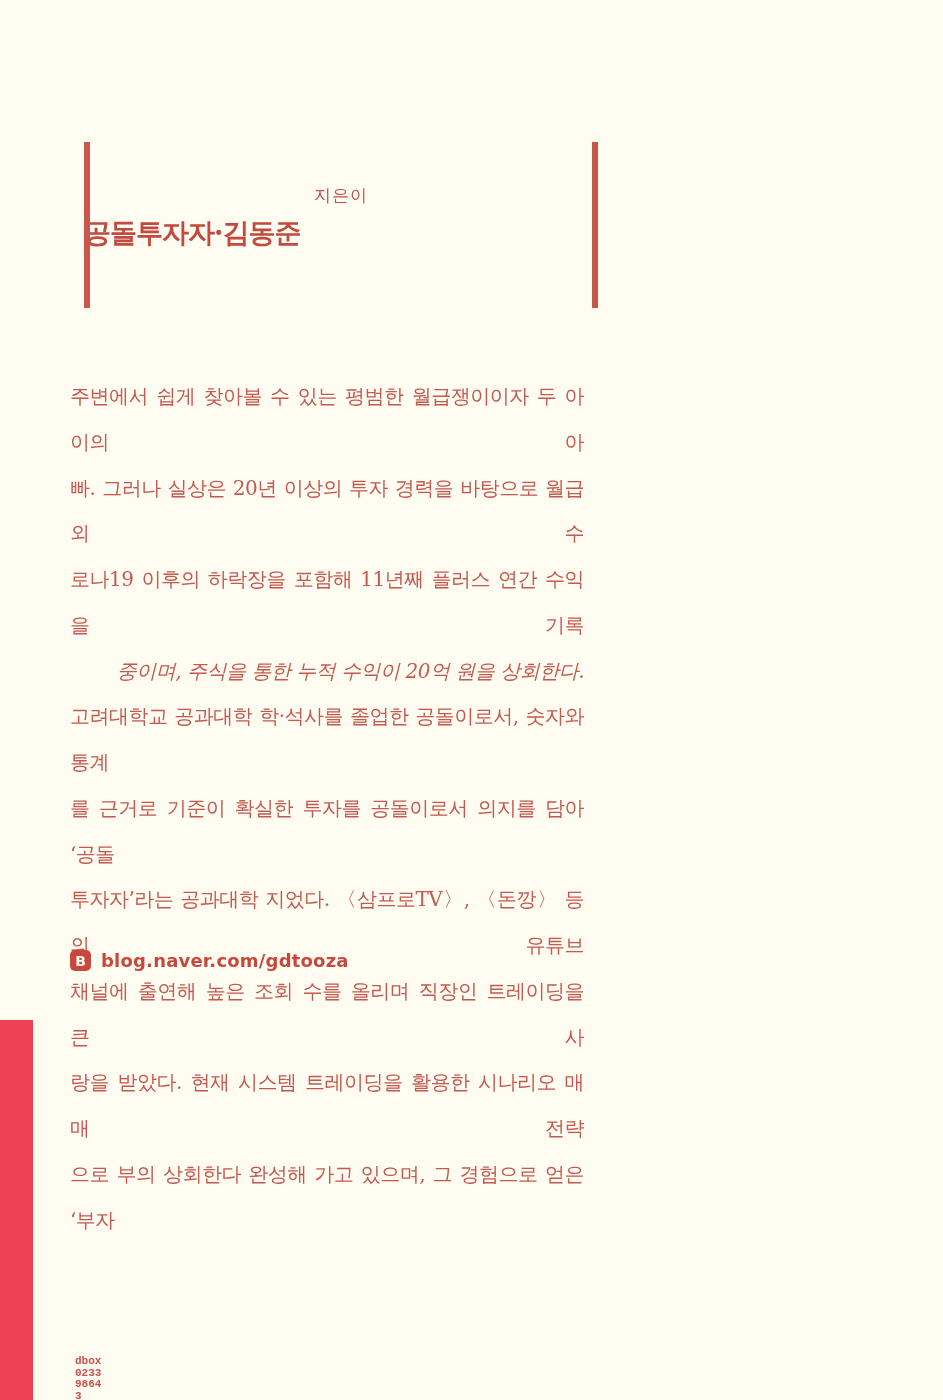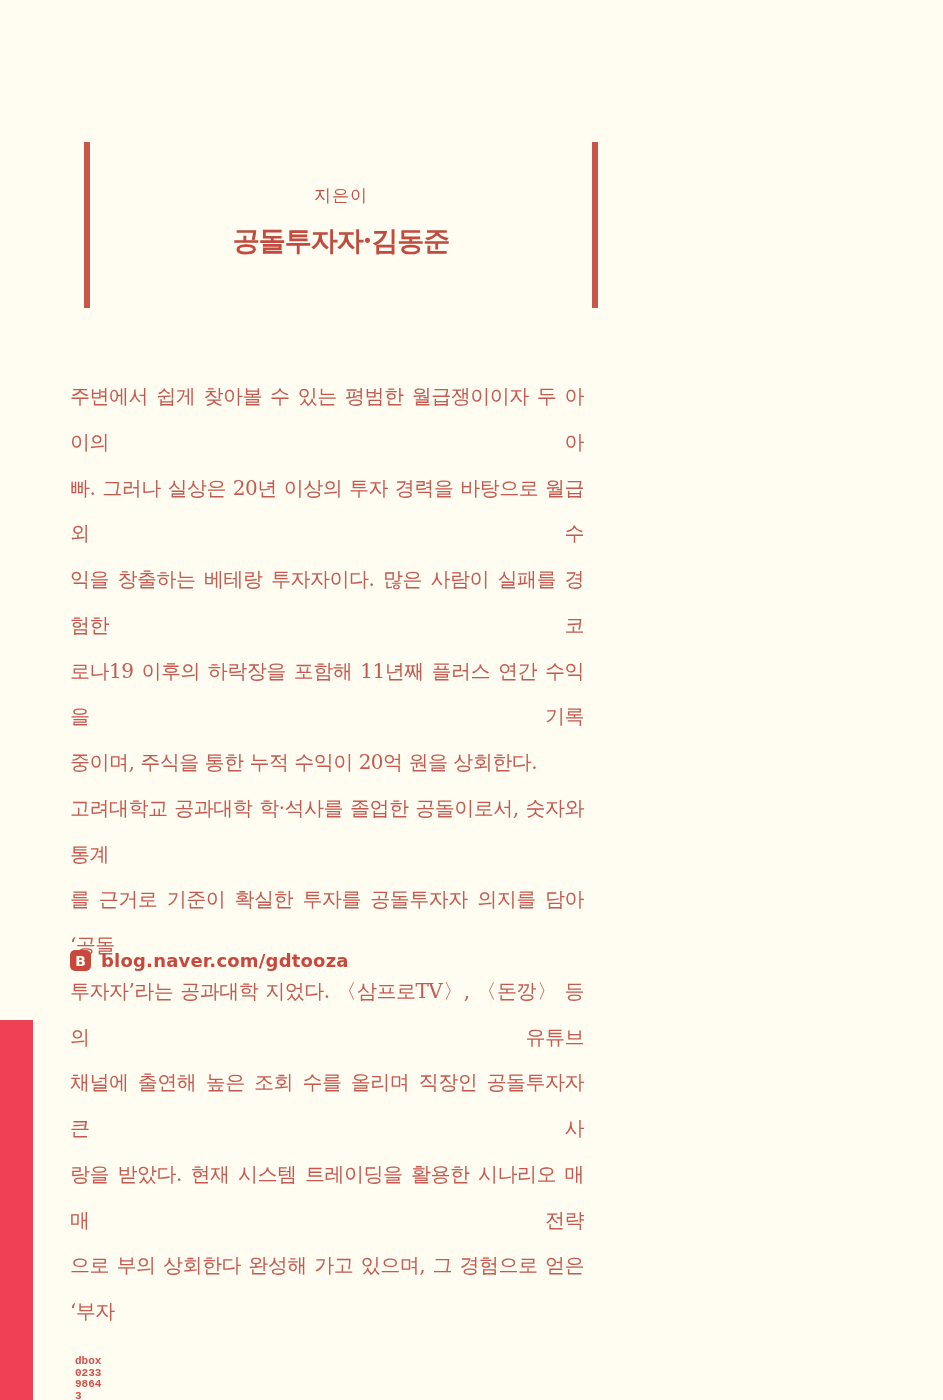--- a/index.html
+++ b/index.html
@@ -35,38 +35,37 @@
   .vbar.right{right:0;}
   .author-label{
     padding-top:45px;
     text-align:center;
     font-size:17px;line-height:17px;
     letter-spacing:1px;
     color:var(--label-text);
     font-weight:400;
   }
   .author-title{
-    margin-top:22px;
-    text-align:center;
+    margin-top:14px;
     font-size:27px;line-height:30px;
     letter-spacing:-1px;
     color:var(--title-text);
     font-weight:600;
   }
 
   
   .bio{
     position:absolute;left:70px;top:374px;width:514px;
     font-size:20px;line-height:45.75px;
     letter-spacing:-0.5px;
     color:var(--body-text);
   }
   .bio .line{display:block;}
   .bio .line.just{text-align:justify;text-align-last:justify;}
-  .bio .line.end{text-align:left;}
+  .bio .line.end{text-align:right;font-style:italic;}
 
   
   .blog-row{
     position:absolute;left:70px;top:950px;
     display:flex;align-items:center;gap:10px;
     font-family:"DejaVu Sans","Liberation Sans",sans-serif;
   }
   .blog-icon{
     width:21px;height:21px;
     background:var(--blog-accent);
@@ -107,27 +106,26 @@
   <header class="author-header">
     <span class="vbar left"></span>
     <span class="vbar right"></span>
     <div class="author-label">지은이</div>
     <h1 class="author-title">공돌투자자·김동준</h1>
   </header>
 
   <section class="bio">
     <span class="line just">주변에서 쉽게 찾아볼 수 있는 평범한 월급쟁이이자 두 아이의 아</span>
     <span class="line just">빠. 그러나 실상은 20년 이상의 투자 경력을 바탕으로 월급 외 수</span>
-    <span class="line just">익을 창출하는 베테랑 투자자이다. 많은 사람이 실패를 경험한 코</span>
     <span class="line just">로나19 이후의 하락장을 포함해 11년째 플러스 연간 수익을 기록</span>
     <span class="line end">중이며, 주식을 통한 누적 수익이 20억 원을 상회한다.</span>
     <span class="line just">고려대학교 공과대학 학·석사를 졸업한 공돌이로서, 숫자와 통계</span>
-    <span class="line just">를 근거로 기준이 확실한 투자를 공돌투자자 의지를 담아 ‘공돌</span>
+    <span class="line just">를 근거로 기준이 확실한 투자를 공돌이로서 의지를 담아 ‘공돌</span>
     <span class="line just">투자자’라는 공과대학 지었다. 〈삼프로TV〉, 〈돈깡〉 등의 유튜브</span>
-    <span class="line just">채널에 출연해 높은 조회 수를 올리며 직장인 공돌투자자 큰 사</span>
+    <span class="line just">채널에 출연해 높은 조회 수를 올리며 직장인 트레이딩을 큰 사</span>
     <span class="line just">랑을 받았다. 현재 시스템 트레이딩을 활용한 시나리오 매매 전략</span>
     <span class="line just">으로 부의 상회한다 완성해 가고 있으며, 그 경험으로 얻은 ‘부자</span>
   </section>
 
   <div class="blog-row">
     <span class="blog-icon">B</span>
     <span class="blog-url">blog.naver.com/gdtooza</span>
   </div>
 
   <div class="spine-bar"></div>

